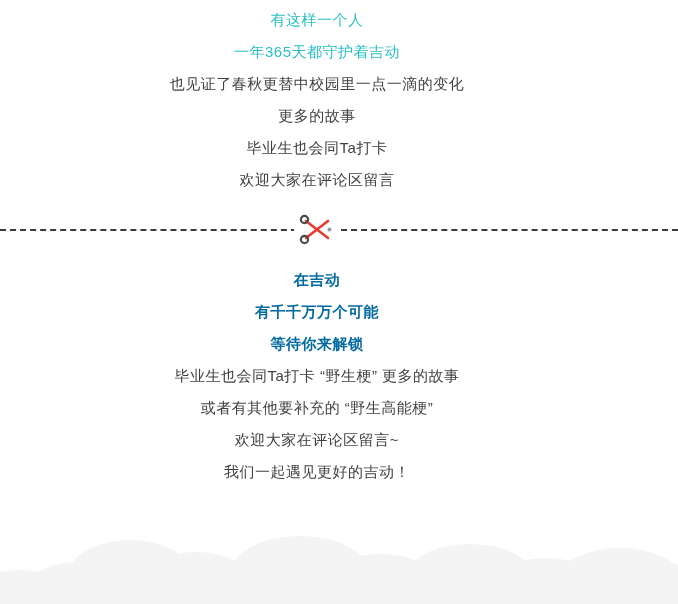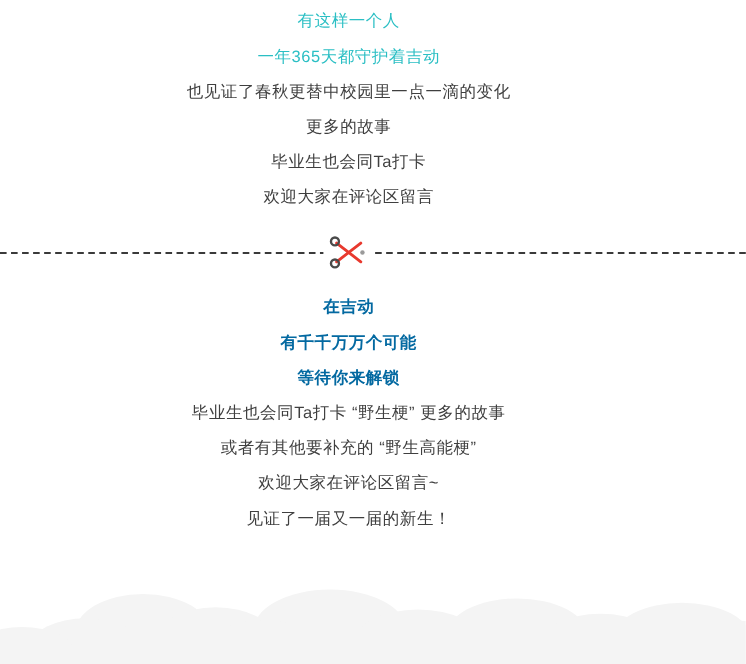--- a/index.html
+++ b/index.html
@@ -104,21 +104,21 @@
     </div>
   </div>
 
   <div class="block-bottom">
     <div class="line accent-bold">在吉动</div>
     <div class="line accent-bold">有千千万万个可能</div>
     <div class="line accent-bold">等待你来解锁</div>
     <div class="line">毕业生也会同Ta打卡 “野生梗” 更多的故事</div>
     <div class="line">或者有其他要补充的 “野生高能梗”</div>
     <div class="line">欢迎大家在评论区留言~</div>
-    <div class="line">见证了一届又一届的新生！</div>
+    <div class="line">我们一起遇见更好的吉动！</div>
   </div>
 
   <div class="clouds">
     <svg width="678" height="100" viewBox="0 0 678 100" aria-hidden="true">
       <g fill="#f4f4f4">
         <ellipse cx="130" cy="72" rx="62" ry="36"></ellipse>
         <ellipse cx="196" cy="78" rx="54" ry="30"></ellipse>
         <ellipse cx="78" cy="84" rx="50" ry="26"></ellipse>
         <ellipse cx="300" cy="70" rx="70" ry="38"></ellipse>
         <ellipse cx="380" cy="80" rx="58" ry="30"></ellipse>

